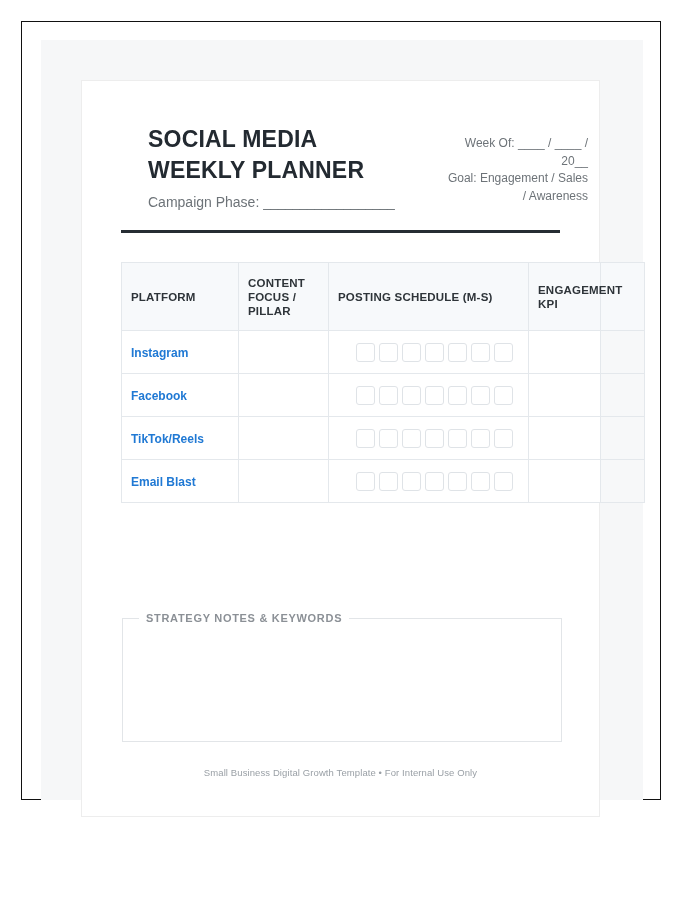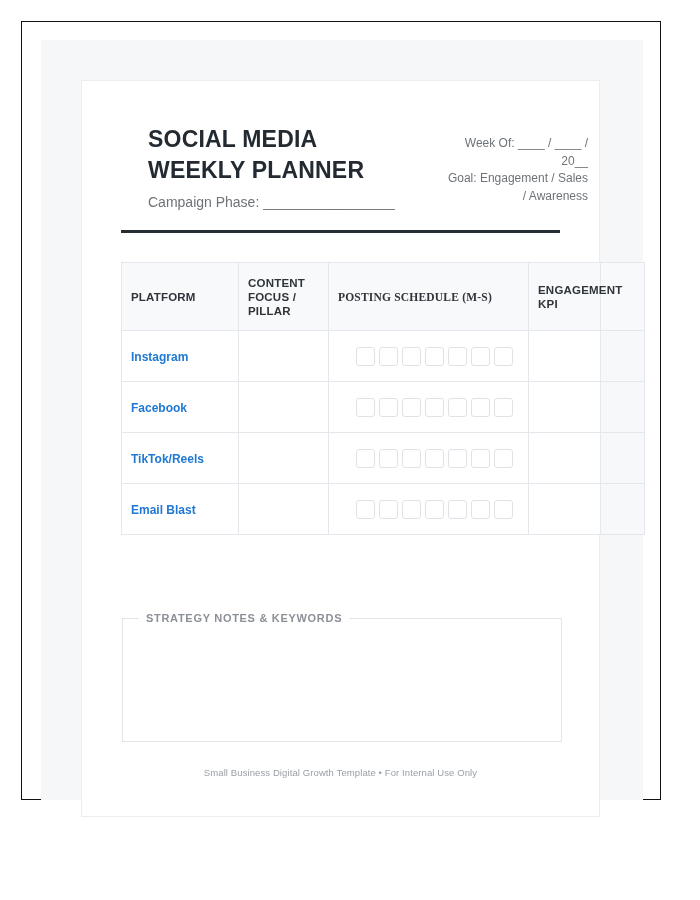--- a/index.html
+++ b/index.html
@@ -116,26 +116,26 @@
     font-size: 11.5px;
     font-weight: bold;
     color: #2e3439;
     text-align: left;
     padding: 6px 9px;
     line-height: 14px;
     letter-spacing: 0.2px;
   }
   .col-platform  { width: 117px; }
   .col-focus     { width: 90px;  }
-  .col-schedule  { width: 200px; font-family: Liberation Serif, serif; }
+  .col-schedule  { width: 200px; }
   .col-kpi       { width: 72px;  }
   .col-extra     { width: 44px;  }
 
   .planner-table tbody td {
-    height: 51px;
+    height: 43px;
     background: #ffffff;
     padding: 8px 9px;
     margin-top: 17px;
   }
   .planner-table tbody td.cell-extra {
     background: #f7f8f9;
   }
   .platform-name {
     font-size: 12px;
     font-weight: bold;

